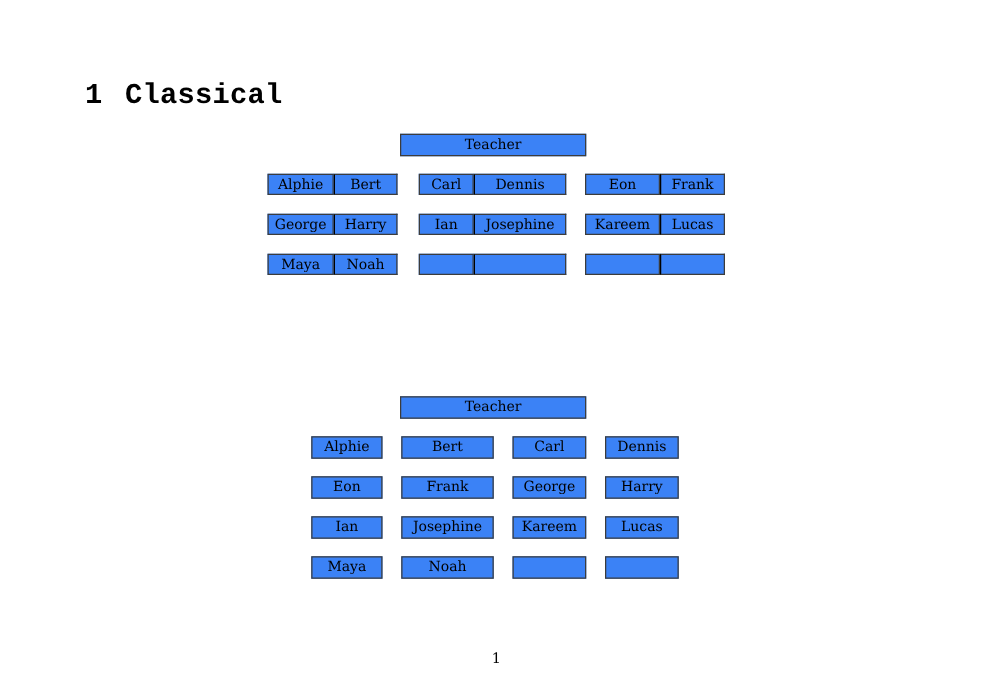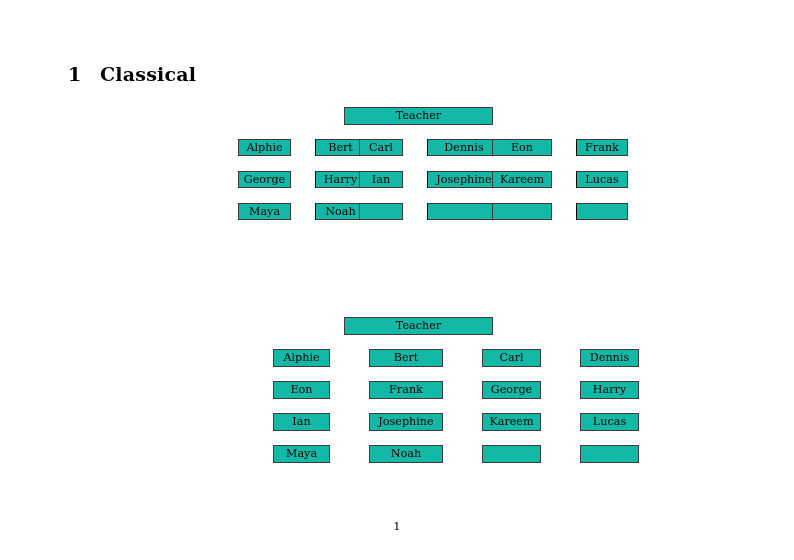--- a/index.html
+++ b/index.html
@@ -17,43 +17,43 @@
   }
   .page {
     position: absolute;
     inset: 0;
   }
 
   
   .section-heading {
     position: absolute;
     font-weight: bold;
-    font-size: 19px;
+    font-size: 23px;
     letter-spacing: 0.2px;
     white-space: nowrap;
+    font-family: Liberation Mono, monospace;
   }
   .section-heading .sec-num {
     display: inline-block;
     width: 32px;
   }
   #heading-classical   { left: 68px; top: 63px; }
   #heading-distributed { left: 68px; top: 274px; }
 
   
   .cell {
     box-sizing: border-box;
     height: 17px;
     line-height: 15px;
     border: 1px solid #3c3c3c;
     font-size: 11.2px;
     text-align: center;
-    background: #14b8a6;
+    background: #3b82f6;
     white-space: nowrap;
     overflow: hidden;
-    margin-left: 24px;
   }
 
   
   .teacher-box {
     position: absolute;
     width: 149px;
     height: 18px;
     line-height: 16px;
   }
   #teacher-classical   { left: 320px; top: 107px; }

